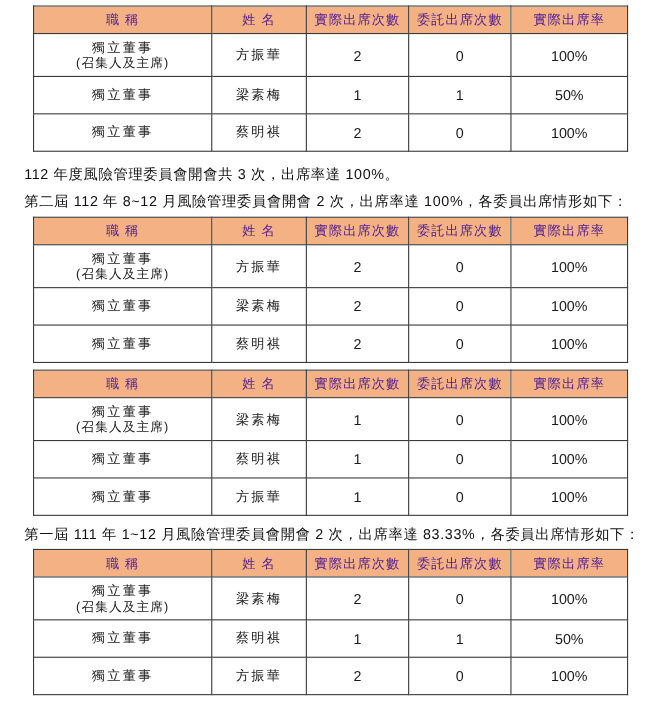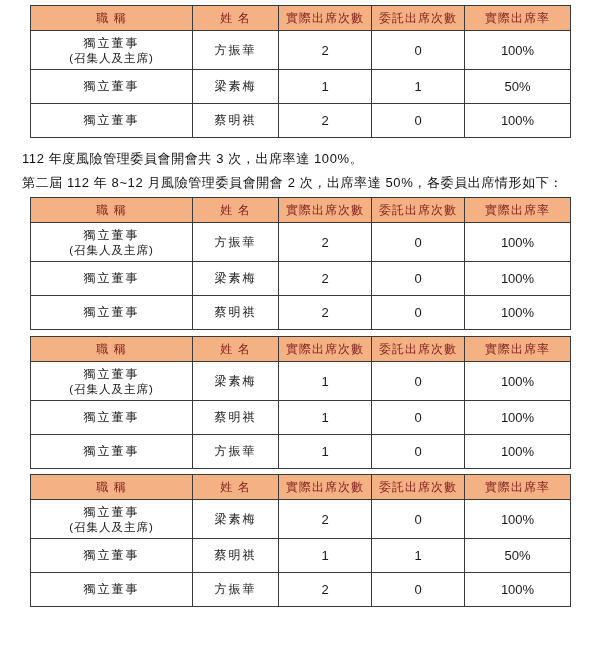--- a/index.html
+++ b/index.html
@@ -11,21 +11,21 @@
   table.tbl{
     border-collapse:collapse;table-layout:fixed;
     width:540px;margin-left:30px;
   }
   table.tbl td{
     border:1px solid #3a3a3a;text-align:center;vertical-align:middle;
     padding:0;overflow:hidden;
   }
   tr.hrow td{
     background:#F4B183;height:24px;font-size:12px;
-    letter-spacing:1px;color:#7f1d1d;
+    letter-spacing:1px;color:#4c1d95;
   }
   tr.r1 td{height:38px;}
   tr.rx td{height:33px;}
   .c-title,.c-name{font-size:12px;letter-spacing:2px;margin-top:10px;}
   .c-title .sub{font-size:11.5px;letter-spacing:1px;line-height:14px;text-align:center;}
   .c-title .main{line-height:15px;}
   .c-num{font-size:13px;letter-spacing:0;}
   .para{
     font-size:13px;line-height:17px;letter-spacing:0.6px;
     margin:0 10px 0 22px;color:#111111;max-width:560px;
@@ -81,21 +81,21 @@
       <td class="c-title">獨立董事</td>
       <td class="c-name">蔡明祺</td>
       <td class="c-num">2</td>
       <td class="c-num">0</td>
       <td class="c-num">100%</td>
     </tr>
   </tbody>
     </table>
 
   <p class="para p1">112 年度風險管理委員會開會共 3 次，出席率達 100%。</p>
-  <p class="para p2">第二屆 112 年 8~12 月風險管理委員會開會 2 次，出席率達 50%，各委員出席情形如下：</p>
+  <p class="para p2">第二屆 112 年 8~12 月風險管理委員會開會 2 次，出席率達 100%，各委員出席情形如下：</p>
 
   <table class="tbl t2">
     <colgroup>
         <col style="width:162px">
         <col style="width:86px">
         <col style="width:93px">
         <col style="width:93px">
         <col style="width:106px">
       </colgroup>
     <tbody>
@@ -170,20 +170,21 @@
     <tr class="rx">
       <td class="c-title">獨立董事</td>
       <td class="c-name">方振華</td>
       <td class="c-num">1</td>
       <td class="c-num">0</td>
       <td class="c-num">100%</td>
     </tr>
   </tbody>
     </table>
 
+  <p class="para p4">第一屆 111 年 1~12 月風險管理委員會開會 2 次，出席率達 83.33%，各委員出席情形如下：</p>
 
   <table class="tbl t4">
     <colgroup>
         <col style="width:162px">
         <col style="width:86px">
         <col style="width:93px">
         <col style="width:93px">
         <col style="width:106px">
       </colgroup>
     <tbody>

